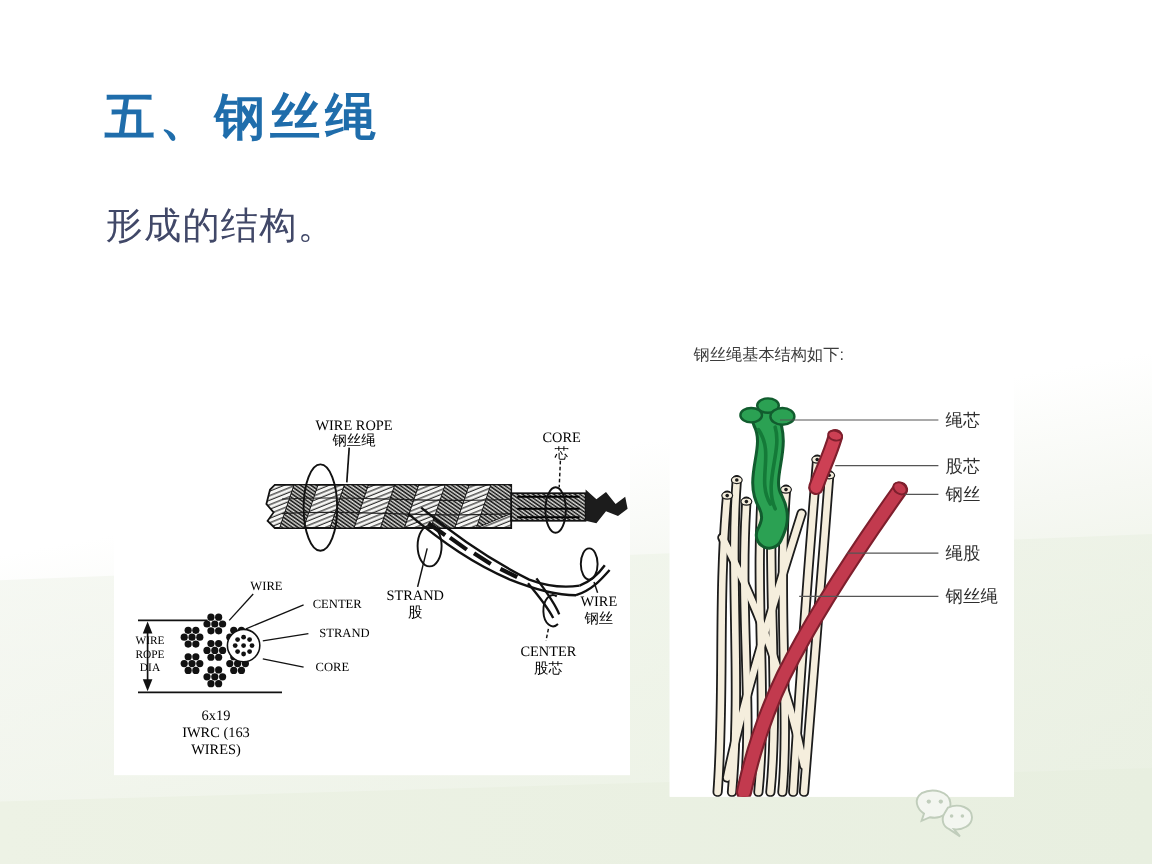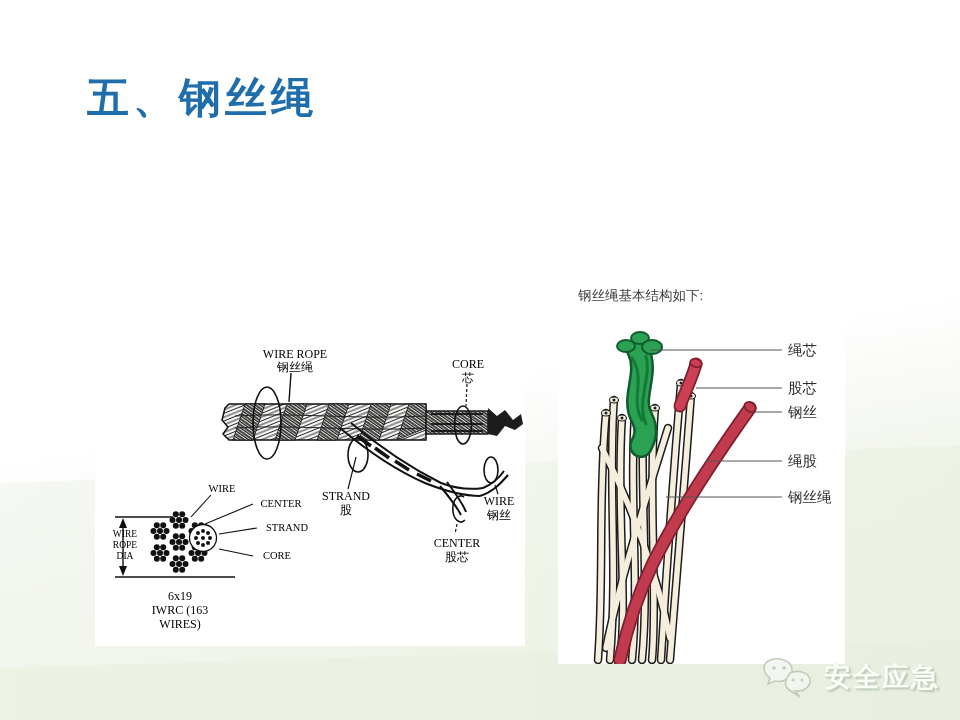--- a/index.html
+++ b/index.html
@@ -46,20 +46,21 @@
 </head>
 <body>
 
 <div class="slide">
   <div class="bg-diag"></div>
   <div class="bg-bottom"></div>
 
   <div class="title">五、钢丝绳</div>
 
   <div class="body-text">
+    <div>形成的结构。</div>
   </div>
 
   <div class="fig fig-left">
     <svg width="430" height="318" viewBox="0 0 430 318">
       <defs>
         <pattern id="ropeHatch" patternUnits="userSpaceOnUse" width="7" height="7" patternTransform="rotate(-22)">
           <rect width="7" height="7" fill="#f7f7f5"></rect>
           <path d="M0,1.5 H7 M0,5 H7" stroke="#2b2b2b" stroke-width="1"></path>
         </pattern>
         <pattern id="denseHatch" patternUnits="userSpaceOnUse" width="5" height="5" patternTransform="rotate(35)">
@@ -276,15 +277,14 @@
         <path d="M8,8 C18,3 31,7 32,16 C33,24 24,30 15,28 L8,31 L10,25 C4,21 1,13 8,8 Z"></path>
         <path d="M30,20 C39,16 50,20 50,28 C50,35 42,39 35,38 L40,44 L31,38 C26,36 24,30 27,25 Z"></path>
       </g>
       <g fill="#c0cdbb">
         <circle cx="14" cy="15" r="1.8"></circle>
           <circle cx="24" cy="15" r="1.8"></circle>
         <circle cx="33" cy="27" r="1.5"></circle>
           <circle cx="42" cy="27" r="1.5"></circle>
       </g>
     </svg>
-    <span class="brand">安全应急</span>
   </div>
 </div>
 
 </body></html>

